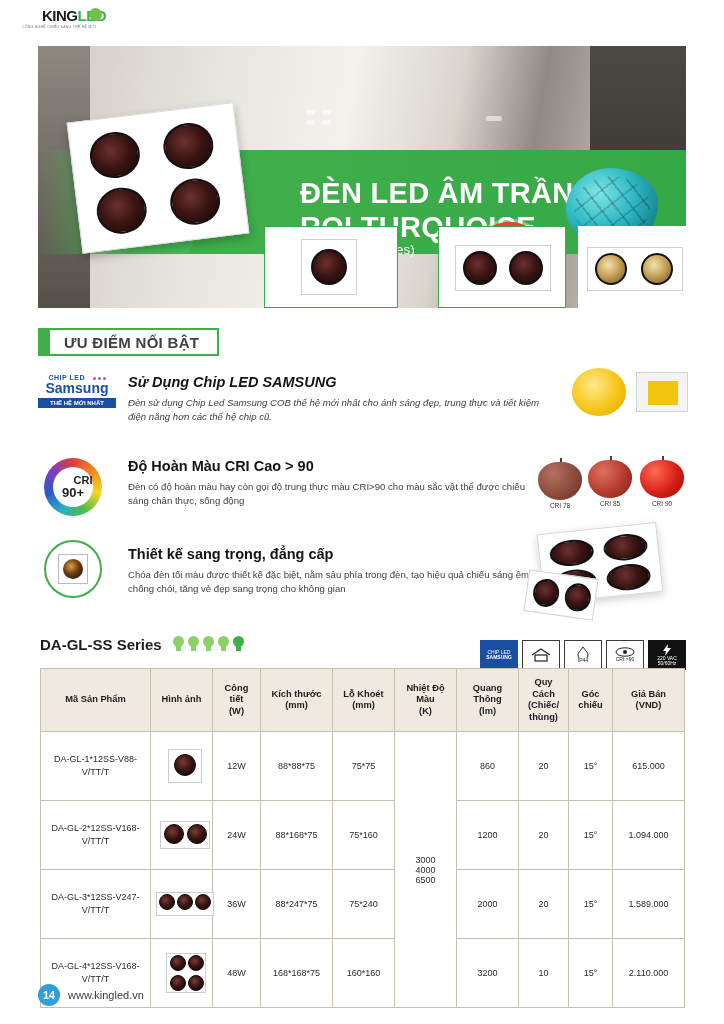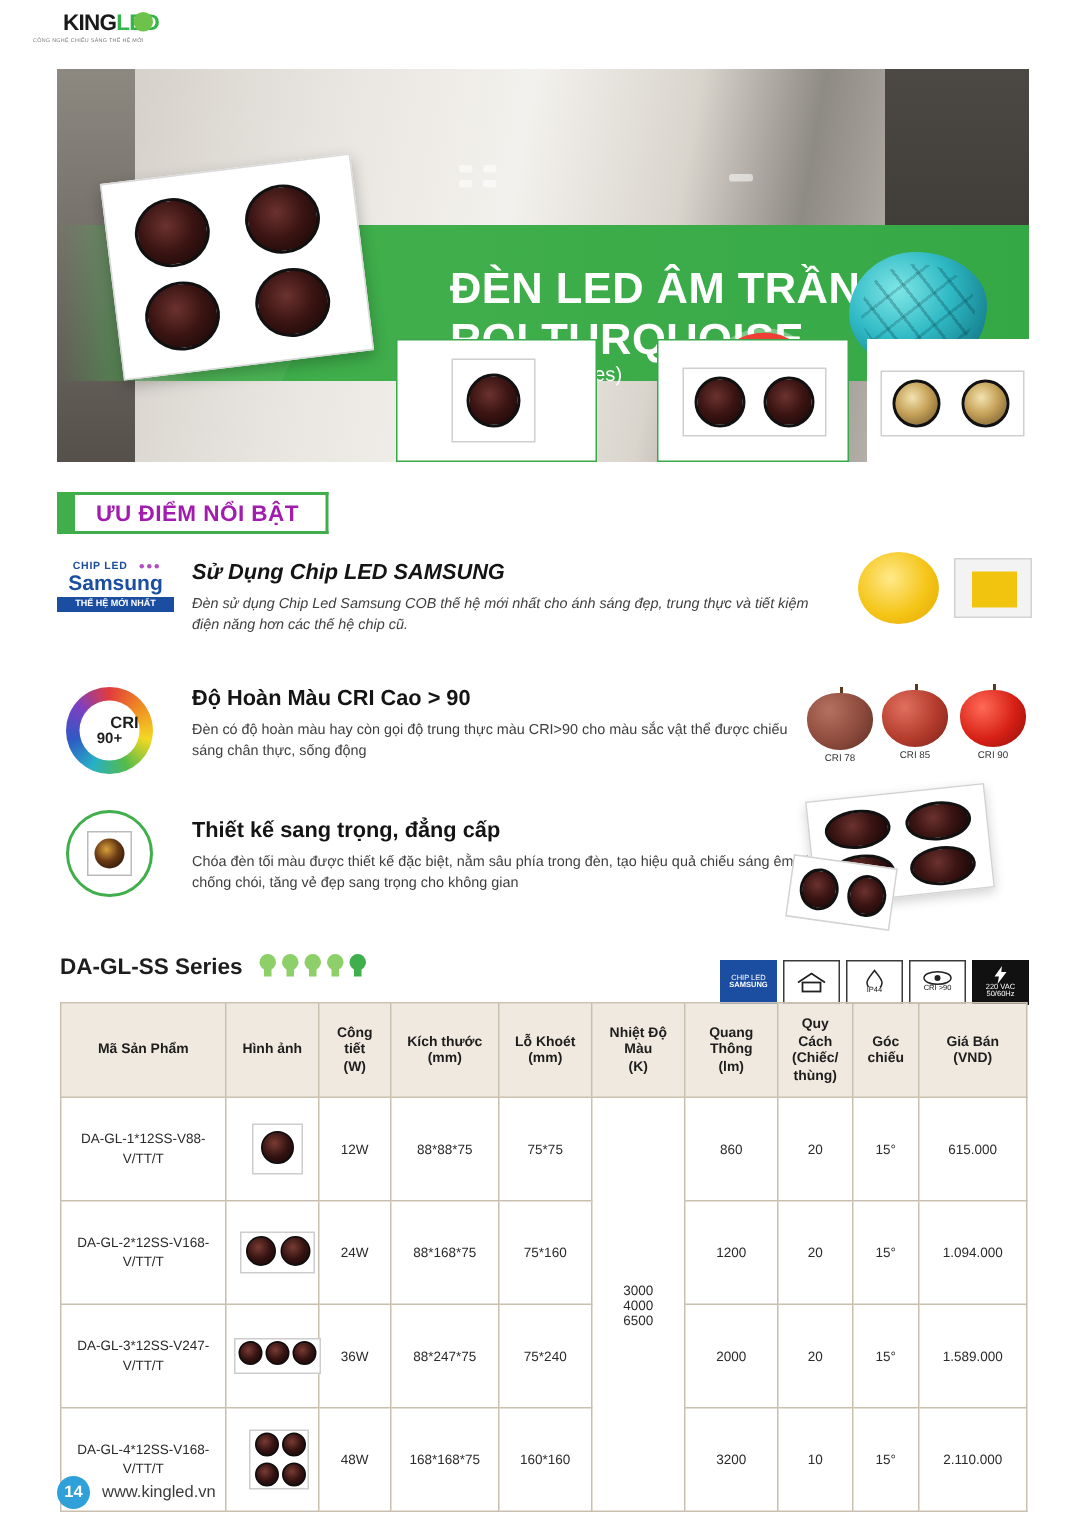--- a/index.html
+++ b/index.html
@@ -100,21 +100,21 @@
 
   
   .sec-head {
     position: absolute; left: 38px; top: 328px; height: 28px;
     display: flex; align-items: center;
   }
   .sec-bar { width: 12px; height: 28px; background: #3fae4b; }
   .sec-label {
     height: 28px; padding: 0 18px 0 14px; border: 2px solid #3fae4b; border-left: none;
     display: flex; align-items: center; font-size: 15px; font-weight: bold;
-    color: #a21caf; letter-spacing: .3px;
+    color: #404040; letter-spacing: .3px;
   }
 
   
   .feat { position: absolute; left: 38px; width: 520px; }
   .feat-title { font-size: 14.5px; font-weight: bold; color: #141414; margin-bottom: 6px; }
   .feat-text { font-size: 9.6px; color: #3e3e3e; line-height: 1.45; }
 
   .chip-logo {
     position: absolute; left: 38px; width: 78px; text-align: center;
   }
@@ -134,21 +134,21 @@
     position: absolute; left: 44px; width: 58px; height: 58px; border-radius: 50%;
     background: conic-gradient(#e23c3c,#ef8b22,#f3d822,#54bb4a,#27b0c6,#2f59c4,#7e3fc1,#e23c3c);
     display: flex; align-items: center; justify-content: center;
   }
   .cri-inner {
     width: 40px; height: 40px; border-radius: 50%; background: #fff;
     display: flex; flex-direction: column; align-items: center; justify-content: center;
     line-height: 1;
   }
   .cri-inner b { font-size: 11px; color: #1d1d1d; padding-left: 20px; }
-  .cri-inner span { font-size: 10px; font-weight: bold; color: #1d1d1d; }
+  .cri-inner span { font-size: 13px; font-weight: bold; color: #1d1d1d; }
 
   .design-badge {
     position: absolute; left: 44px; width: 58px; height: 58px; border-radius: 50%;
     border: 2px solid #3fae4b; background: #fff;
     display: flex; align-items: center; justify-content: center;
   }
   .design-badge .sq {
     width: 30px; height: 30px; background: #fff; border: 1px solid #bbb;
     display: flex; align-items: center; justify-content: center;
   }

